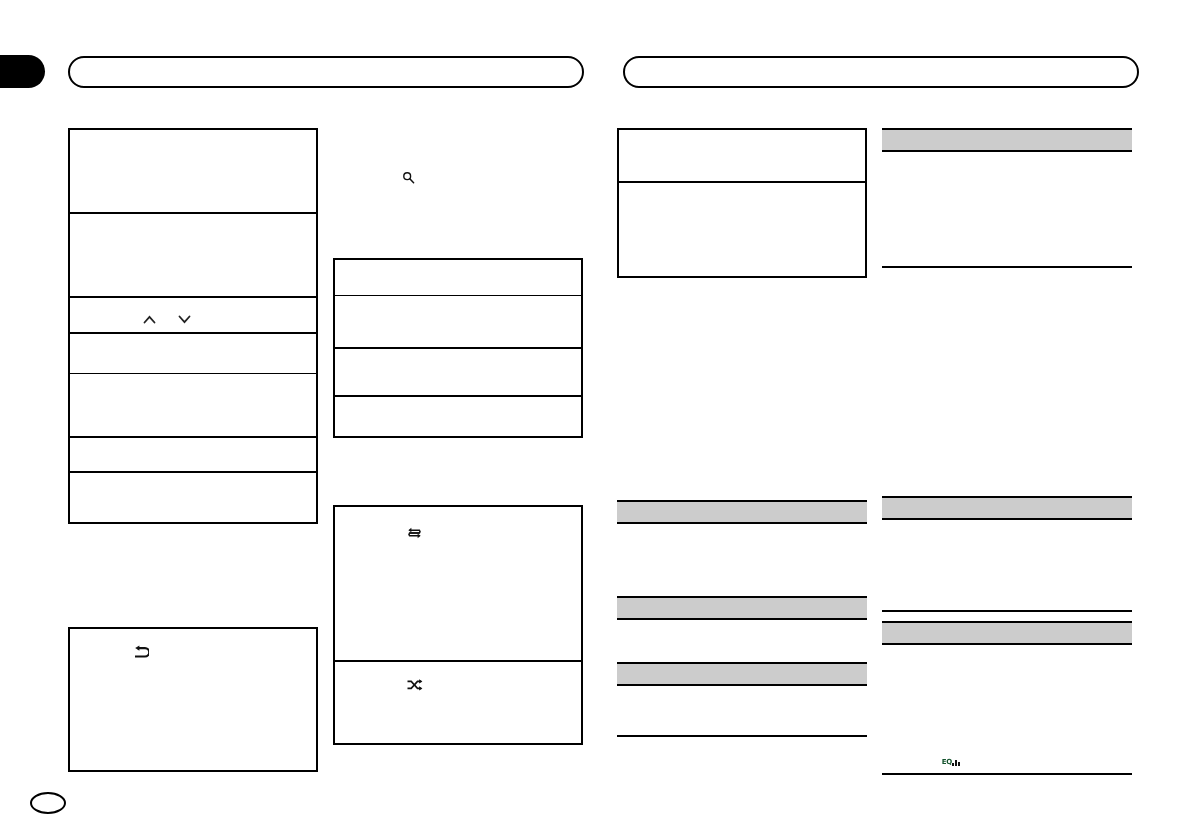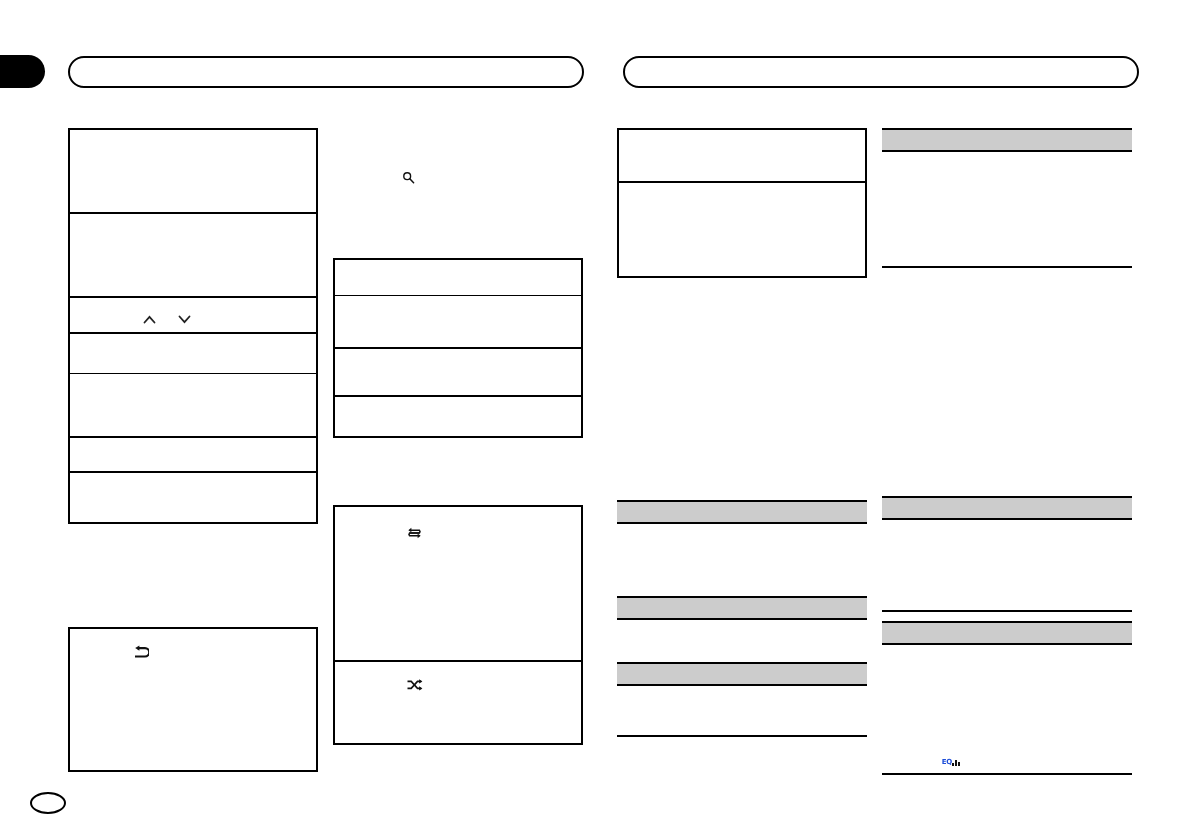--- a/index.html
+++ b/index.html
@@ -59,21 +59,21 @@
 
   
   .note-box{
     position:absolute;border:2px solid #000;box-sizing:border-box;
     background:#fff;
   }
 
   
   .icon{
     position:absolute;display:flex;align-items:center;justify-content:center;
-    color:#1d4ed8;
+    color:#14532d;
   }
   .icon svg{display:block;}
   .icon .eqtxt{
     font-family:"DejaVu Sans", sans-serif;font-weight:bold;
     font-size:7px;letter-spacing:-0.3px;line-height:1;
   }
   .eq-wrap{display:flex;align-items:flex-end;gap:0.5px;}
   .eq-bars{display:flex;align-items:flex-end;gap:1px;height:8px;}
   .eq-bars i{display:block;width:2px;background:#111;}
 

